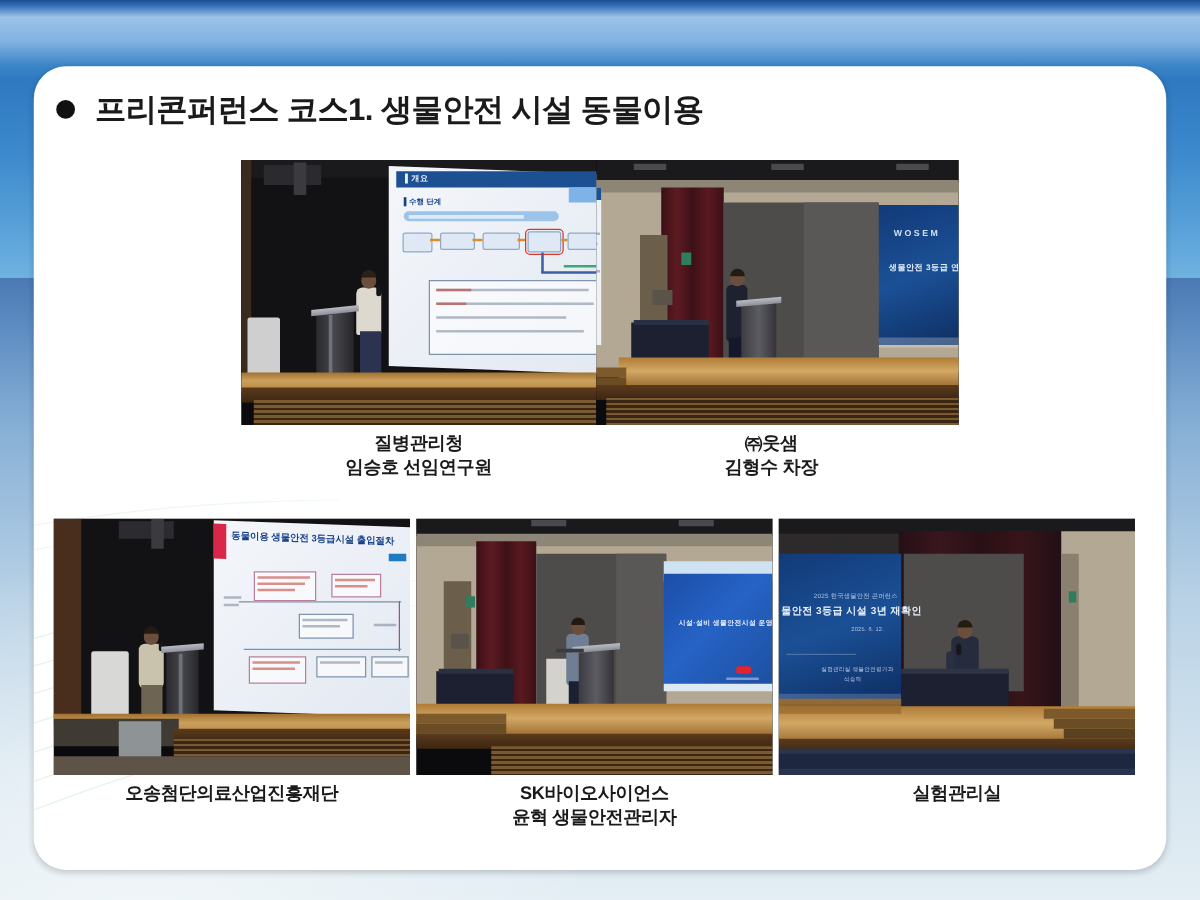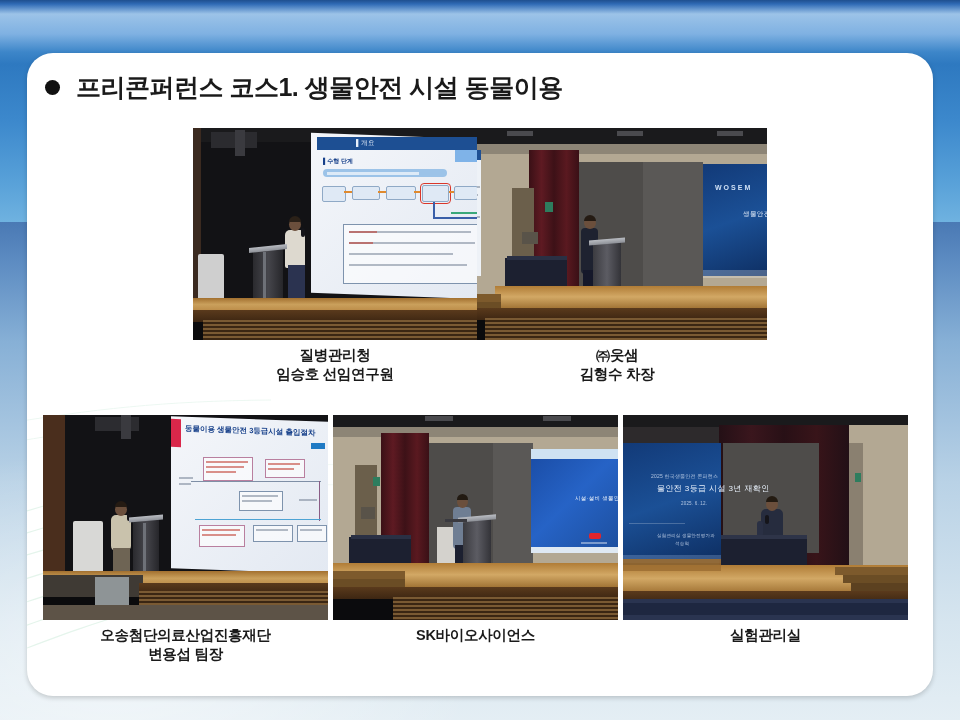--- a/index.html
+++ b/index.html
@@ -159,21 +159,21 @@
   .silver      { background: linear-gradient(to bottom,#b9bcc2,#8d9097); }
   .slide-box  { position: absolute; border: 1px solid #7e93ad; background: rgba(255,255,255,.6); }
   .slide-hdr  { position: absolute; background: #1d4f93; }
   .txt-red    { position: absolute; background: #c0392b; opacity: .55; }
   .txt-gray   { position: absolute; background: #6b7a8d; opacity: .5; }
   .txt-white  { position: absolute; background: rgba(255,255,255,.82); }
   .pill-blue  { position: absolute; background: #9cc3e8; border-radius: 6px; }
   .pill-box   { position: absolute; background: #dfe9f5; border: 1px solid #8fa9c6; border-radius: 2px; }
   .red-ring   { position: absolute; border: 1.5px solid #d9372a; border-radius: 4px; }
   .wosem-txt  { position: absolute; color: #cfe0f5; font-size: 7px; letter-spacing: 2px; font-weight: bold; }
-  .sl-ko      { position: absolute; color: #e8f0fb; font-size: 6.5px; letter-spacing: .4px; font-weight: normal; white-space: nowrap; margin-left: 32px; }
+  .sl-ko      { position: absolute; color: #e8f0fb; font-size: 6.5px; letter-spacing: .4px; font-weight: bold; white-space: nowrap; }
   .sl-ko-dim  { position: absolute; color: rgba(223,234,250,.75); font-size: 5px; letter-spacing: .2px; white-space: nowrap; }
   .sl-ko-dark { position: absolute; color: #17408a; font-size: 7px; font-weight: bold; white-space: nowrap; }
 </style>
 </head>
 <body>
 
 <div id="slide">
 
   <div class="bg-upper"></div>
   <div class="bg-lower"></div>
@@ -372,21 +372,20 @@
 
         <div class="scn stage-wood" style="left:0;top:156px;width:285px;height:18px;"></div>
         <div class="scn" style="left:0;top:160px;width:100px;height:22px;background:#3f3a34;"></div>
         <div class="scn" style="left:52px;top:162px;width:34px;height:30px;background:#8e9496;"></div>
         <div class="scn stage-front" style="left:96px;top:168px;width:189px;height:12px;"></div>
         <div class="scn grille" style="left:96px;top:176px;width:189px;height:18px;"></div>
         <div class="scn" style="left:0;top:190px;width:285px;height:15px;background:#5d5347;"></div>
       </div>
       <div class="caption">
         <span>오송첨단의료산업진흥재단</span>
-        <span class="l2">변용섭 팀장</span>
       </div>
     </div>
 
     <div class="photo-block" style="left:306px; top:362px; width:285px;">
       <div class="photo" style="width:285px;height:205px;">
         <div class="scn wall-beige" style="left:0;top:0;width:285px;height:162px;"></div>
         <div class="scn ceiling" style="left:0;top:0;width:285px;height:14px;"></div>
         <div class="scn" style="left:0;top:12px;width:285px;height:10px;background:#8d8576;"></div>
         <div class="scn" style="left:92px;top:1px;width:28px;height:5px;background:#4a4a4e;"></div>
         <div class="scn" style="left:210px;top:1px;width:28px;height:5px;background:#4a4a4e;"></div>
@@ -419,20 +418,21 @@
         <div class="scn" style="left:112px;top:104px;width:22px;height:3px;background:#3a3a40;"></div>
 
         <div class="scn stage-wood2" style="left:0;top:148px;width:285px;height:26px;"></div>
         <div class="scn" style="left:0;top:156px;width:72px;height:8px;background:#7d5a2c;"></div>
         <div class="scn" style="left:0;top:164px;width:72px;height:8px;background:#6b4d25;"></div>
         <div class="scn stage-front" style="left:0;top:172px;width:285px;height:12px;"></div>
         <div class="scn grille" style="left:60px;top:182px;width:225px;height:23px;"></div>
       </div>
       <div class="caption">
         <span>SK바이오사이언스</span>
+        <span class="l2">윤혁 생물안전관리자</span>
       </div>
     </div>
 
     <div class="photo-block" style="left:596px; top:362px; width:285px;">
       <div class="photo" style="width:285px;height:205px;">
         <div class="scn" style="left:0;top:0;width:285px;height:176px;background:#2d2a2c;"></div>
         <div class="scn ceiling" style="left:0;top:0;width:285px;height:12px;"></div>
         <div class="scn curtain-dk" style="left:96px;top:10px;width:130px;height:152px;"></div>
         <div class="scn wall-gray" style="left:100px;top:28px;width:96px;height:110px;"></div>
         <div class="scn wall-beige" style="left:226px;top:10px;width:59px;height:152px;"></div>

